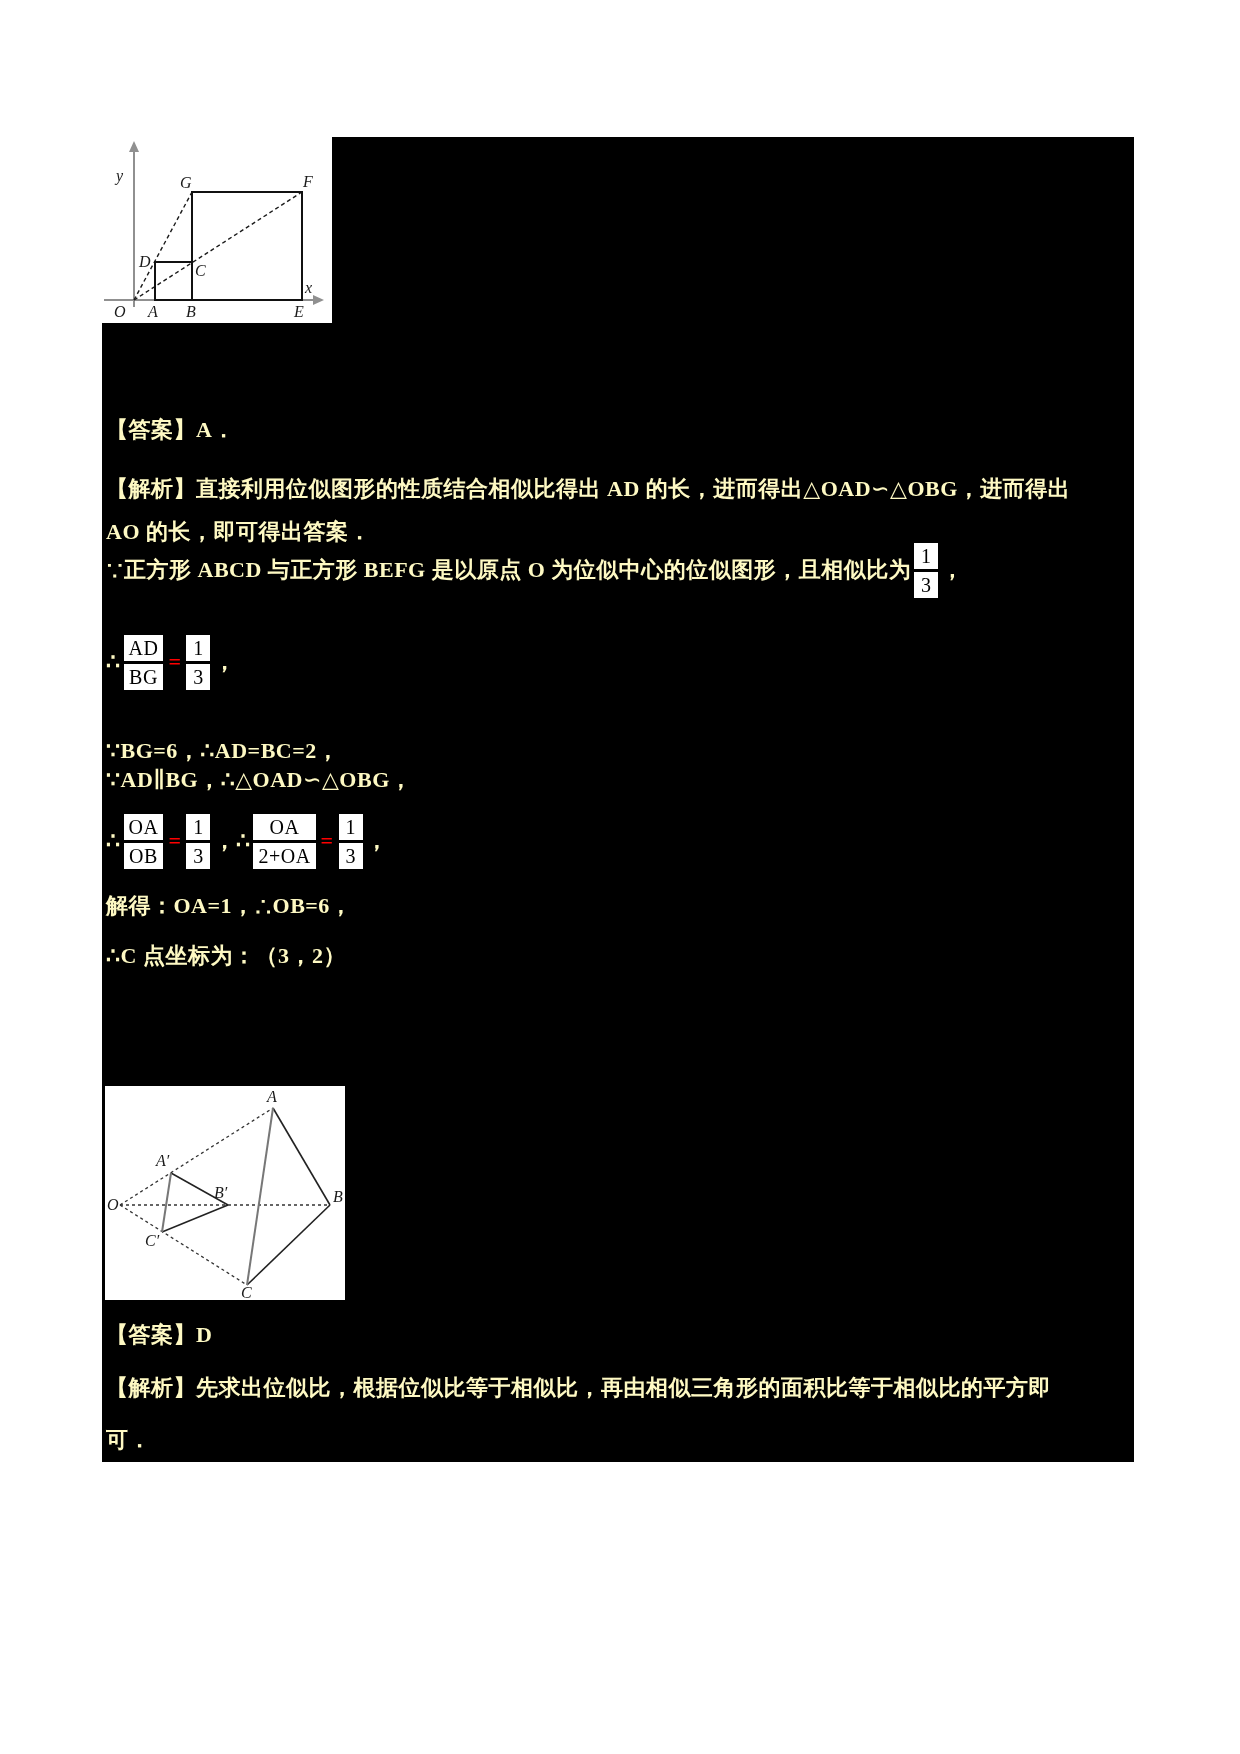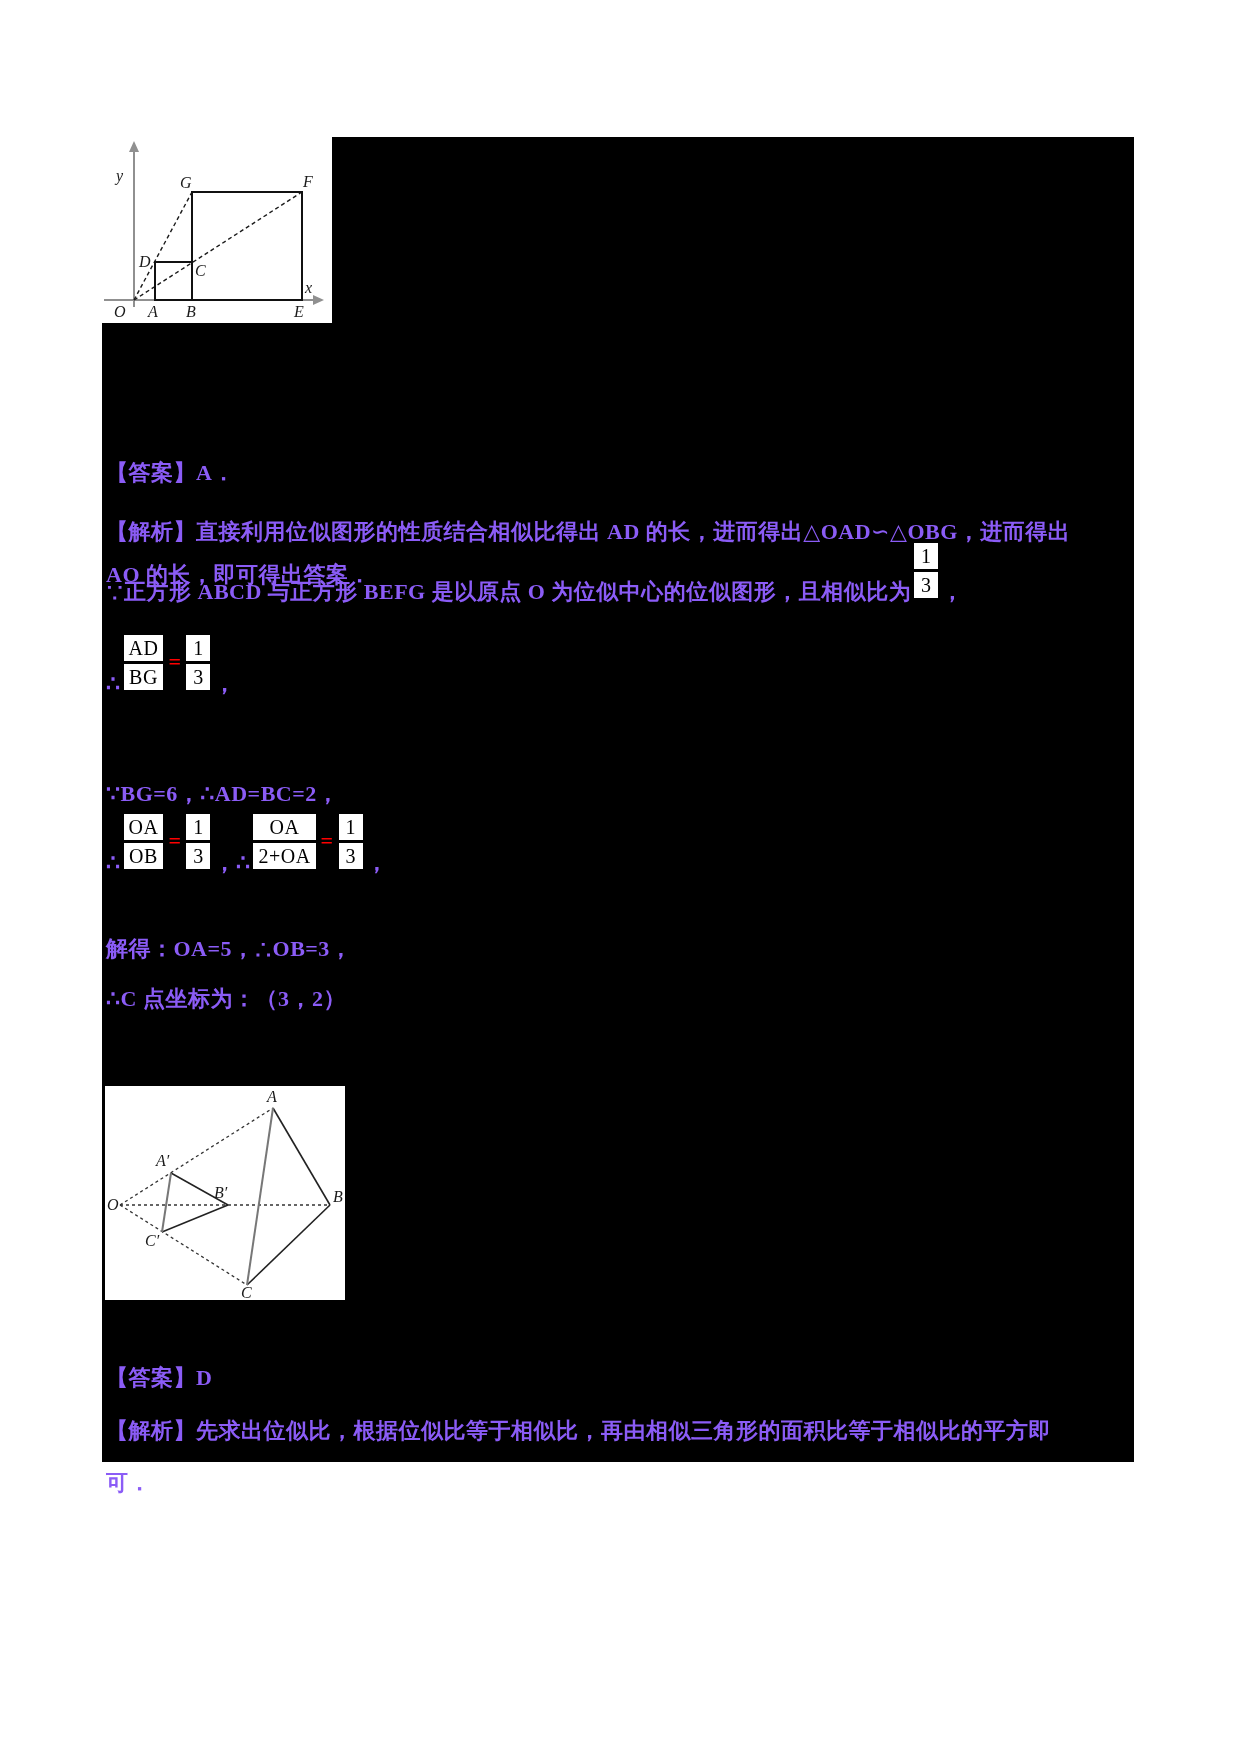--- a/index.html
+++ b/index.html
@@ -12,21 +12,21 @@
     background:#000000;
   }
   .figbox{position:absolute;background:#ffffff;overflow:hidden;}
   #fig1{left:0;top:0;width:230px;height:186px;}
   #fig2{left:3px;top:949px;width:240px;height:214px;}
   .tline{
     position:absolute;left:4px;display:flex;align-items:center;
     white-space:nowrap;color:#ff0000;font-weight:bold;
     font-size:22px;line-height:30px;letter-spacing:0.5px;
   }
-  .red{color:#8b5cf6;margin-top:43px;}
+  .red{color:#fef9c3;}
   .frac{
     display:inline-flex;flex-direction:column;align-items:stretch;
     gap:3px;text-align:center;margin:0 3px;vertical-align:middle;
   }
   .fnum,.fden{
     background:#ffffff;color:#000000;font-weight:normal;
     font-family:"Liberation Serif","DejaVu Serif",serif;
     font-size:20px;line-height:26px;padding:0 5px;min-width:14px;
   }
   .eqsign{color:#ff0000;margin:0 2px;font-weight:bold;}
@@ -99,20 +99,23 @@
       <span class="fnum">1</span>
       <span class="fden">3</span>
     </span>
     <span class="red">，</span>
   </div>
 
   <div class="tline" style="top:599px">
     <span class="red">∵BG=6，∴AD=BC=2，</span>
   </div>
 
+  <div class="tline" style="top:628px">
+    <span class="red">∵AD∥BG，∴△OAD∽△OBG，</span>
+  </div>
 
   <div class="tline" style="top:664px;height:80px">
     <span class="red">∴</span>
     <span class="frac">
       <span class="fnum">OA</span>
       <span class="fden">OB</span>
     </span>
     <span class="eqsign">=</span>
     <span class="frac">
       <span class="fnum">1</span>
@@ -126,21 +129,21 @@
     </span>
     <span class="eqsign">=</span>
     <span class="frac">
       <span class="fnum">1</span>
       <span class="fden">3</span>
     </span>
     <span class="red">，</span>
   </div>
 
   <div class="tline" style="top:754px">
-    <span class="red">解得：OA=5，∴OB=3，</span>
+    <span class="red">解得：OA=1，∴OB=6，</span>
   </div>
 
   <div class="tline" style="top:804px">
     <span class="red">∴C 点坐标为：（3，2）</span>
   </div>
 
   <div class="figbox" id="fig2">
     <svg width="240" height="214" viewBox="0 0 240 214">
 
       <line x1="15" y1="119" x2="168" y2="22" stroke="#333333" stroke-width="1.3" stroke-dasharray="3 3"></line>

